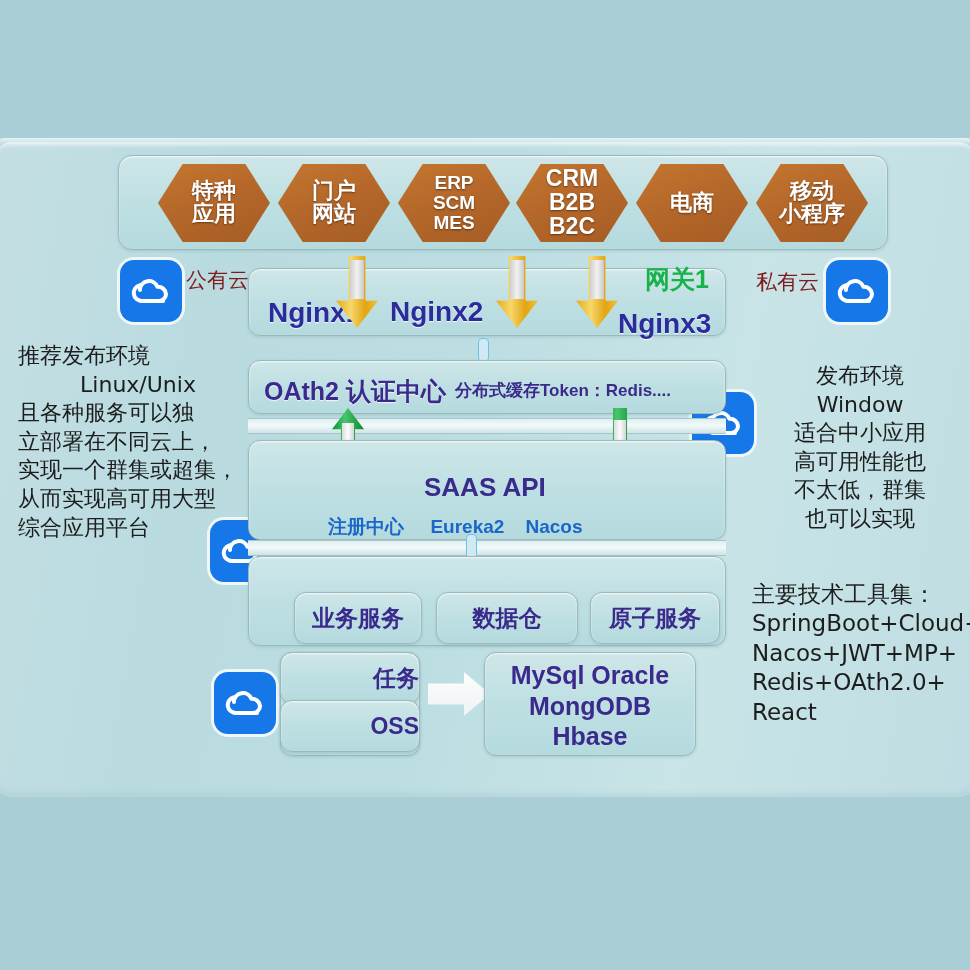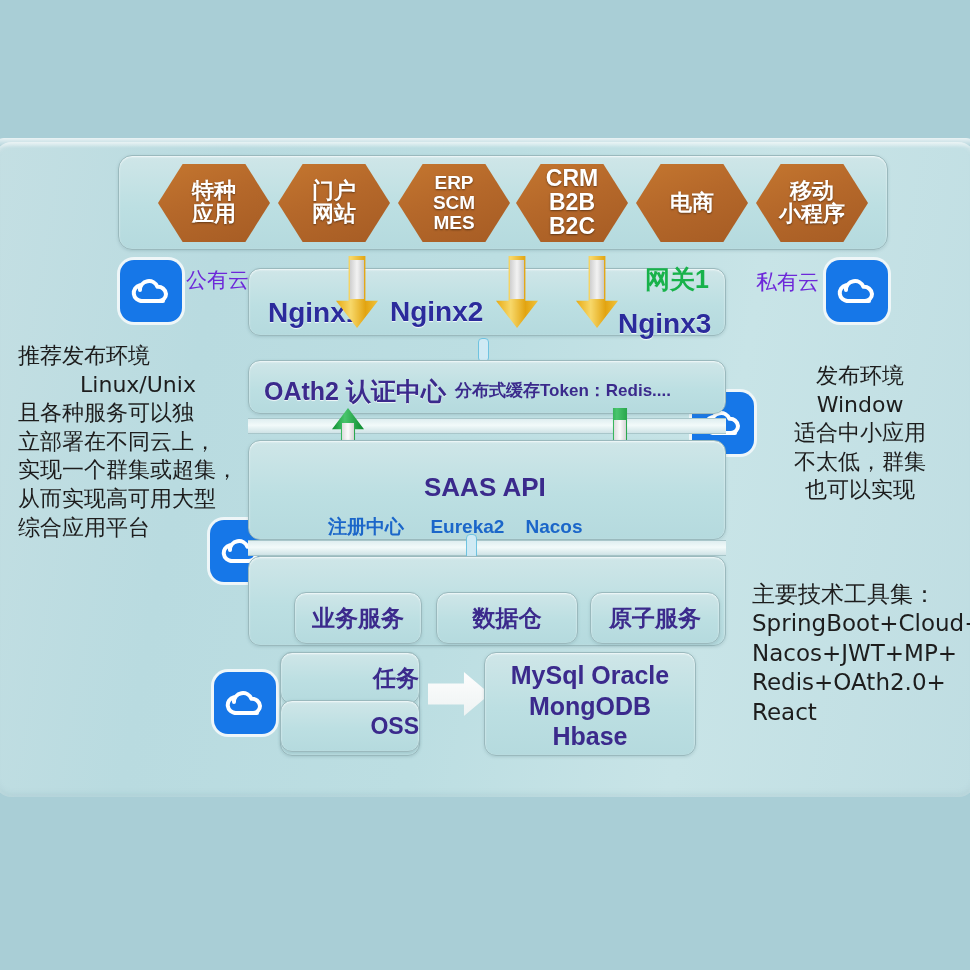--- a/index.html
+++ b/index.html
@@ -45,21 +45,21 @@
   .hex span{display:block;}
   .hex.t2{font-size:22px;}
   .hex.t3{font-size:19px;}
   .hex.t1{font-size:23px;}
 
   
   .cloud{position:absolute;width:62px;height:62px;border-radius:14px;
     background:#1677e8;box-shadow:0 0 0 3px #eef6f8;}
   .cloud svg{position:absolute;left:7px;top:10px;}
 
-  .lbl{position:absolute;color:#6d28d9;font-size:21px;font-family:Liberation Mono, monospace;}
+  .lbl{position:absolute;color:#7f1d1d;font-size:21px;font-family:Liberation Mono, monospace;}
 
   
   #gwbox{left:248px;top:268px;width:478px;height:68px;}
   .ngx{position:absolute;color:#2b2b9c;font-weight:bold;font-size:28px;
        text-shadow:0 1px 1px rgba(255,255,255,.85);}
   #gw1{position:absolute;left:645px;top:263px;color:#17b24a;font-weight:bold;font-size:25px;}
   #gw2{position:absolute;left:625px;top:563px;color:#17b24a;font-weight:bold;font-size:27px;}
 
   
   .yarrow{position:absolute;width:42px;height:72px;
@@ -291,20 +291,21 @@
     <div>立部署在不同云上，</div>
     <div>实现一个群集或超集，</div>
     <div>从而实现高可用大型</div>
     <div>综合应用平台</div>
   </div>
 
   <div class="sidetext" id="rightText">
     <div class="c">发布环境</div>
     <div class="c">Window</div>
     <div class="c">适合中小应用</div>
+    <div class="c">高可用性能也</div>
     <div class="c">不太低，群集</div>
     <div class="c">也可以实现</div>
   </div>
 
   <div class="sidetext" id="toolText">
     <div>主要技术工具集：</div>
     <div>SpringBoot+Cloud+</div>
     <div>Nacos+JWT+MP+</div>
     <div>Redis+OAth2.0+</div>
     <div>React</div>

